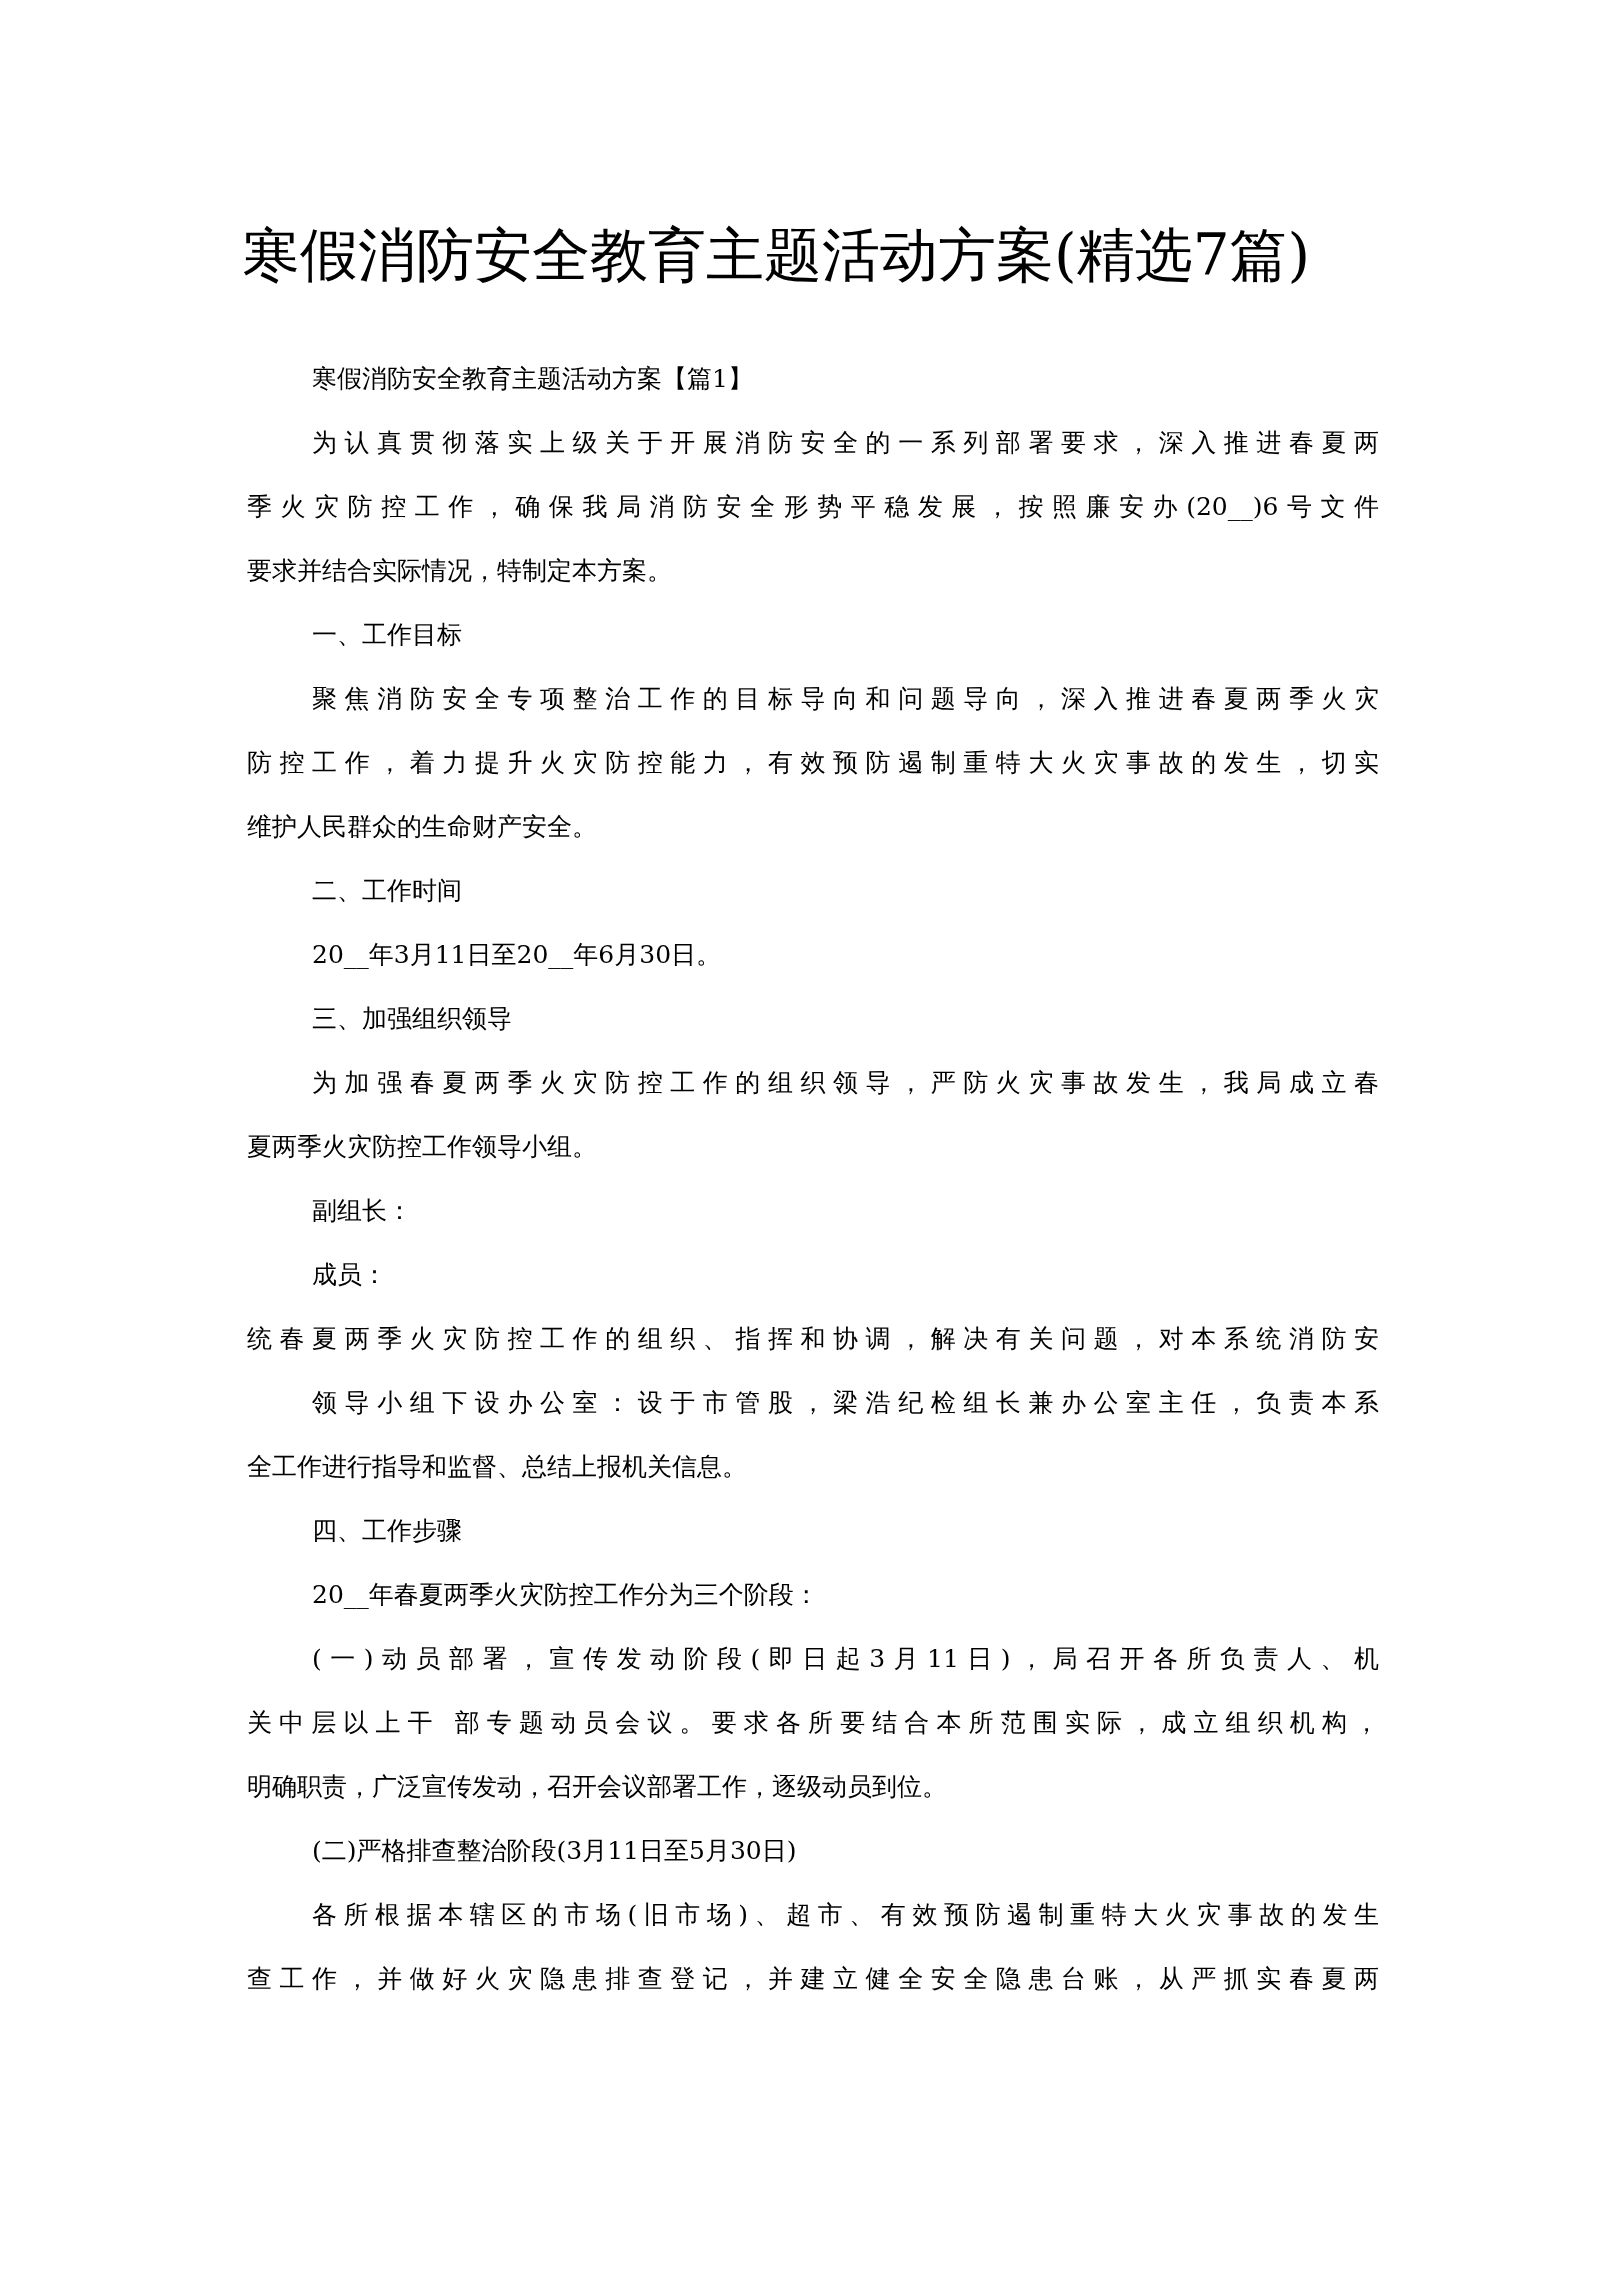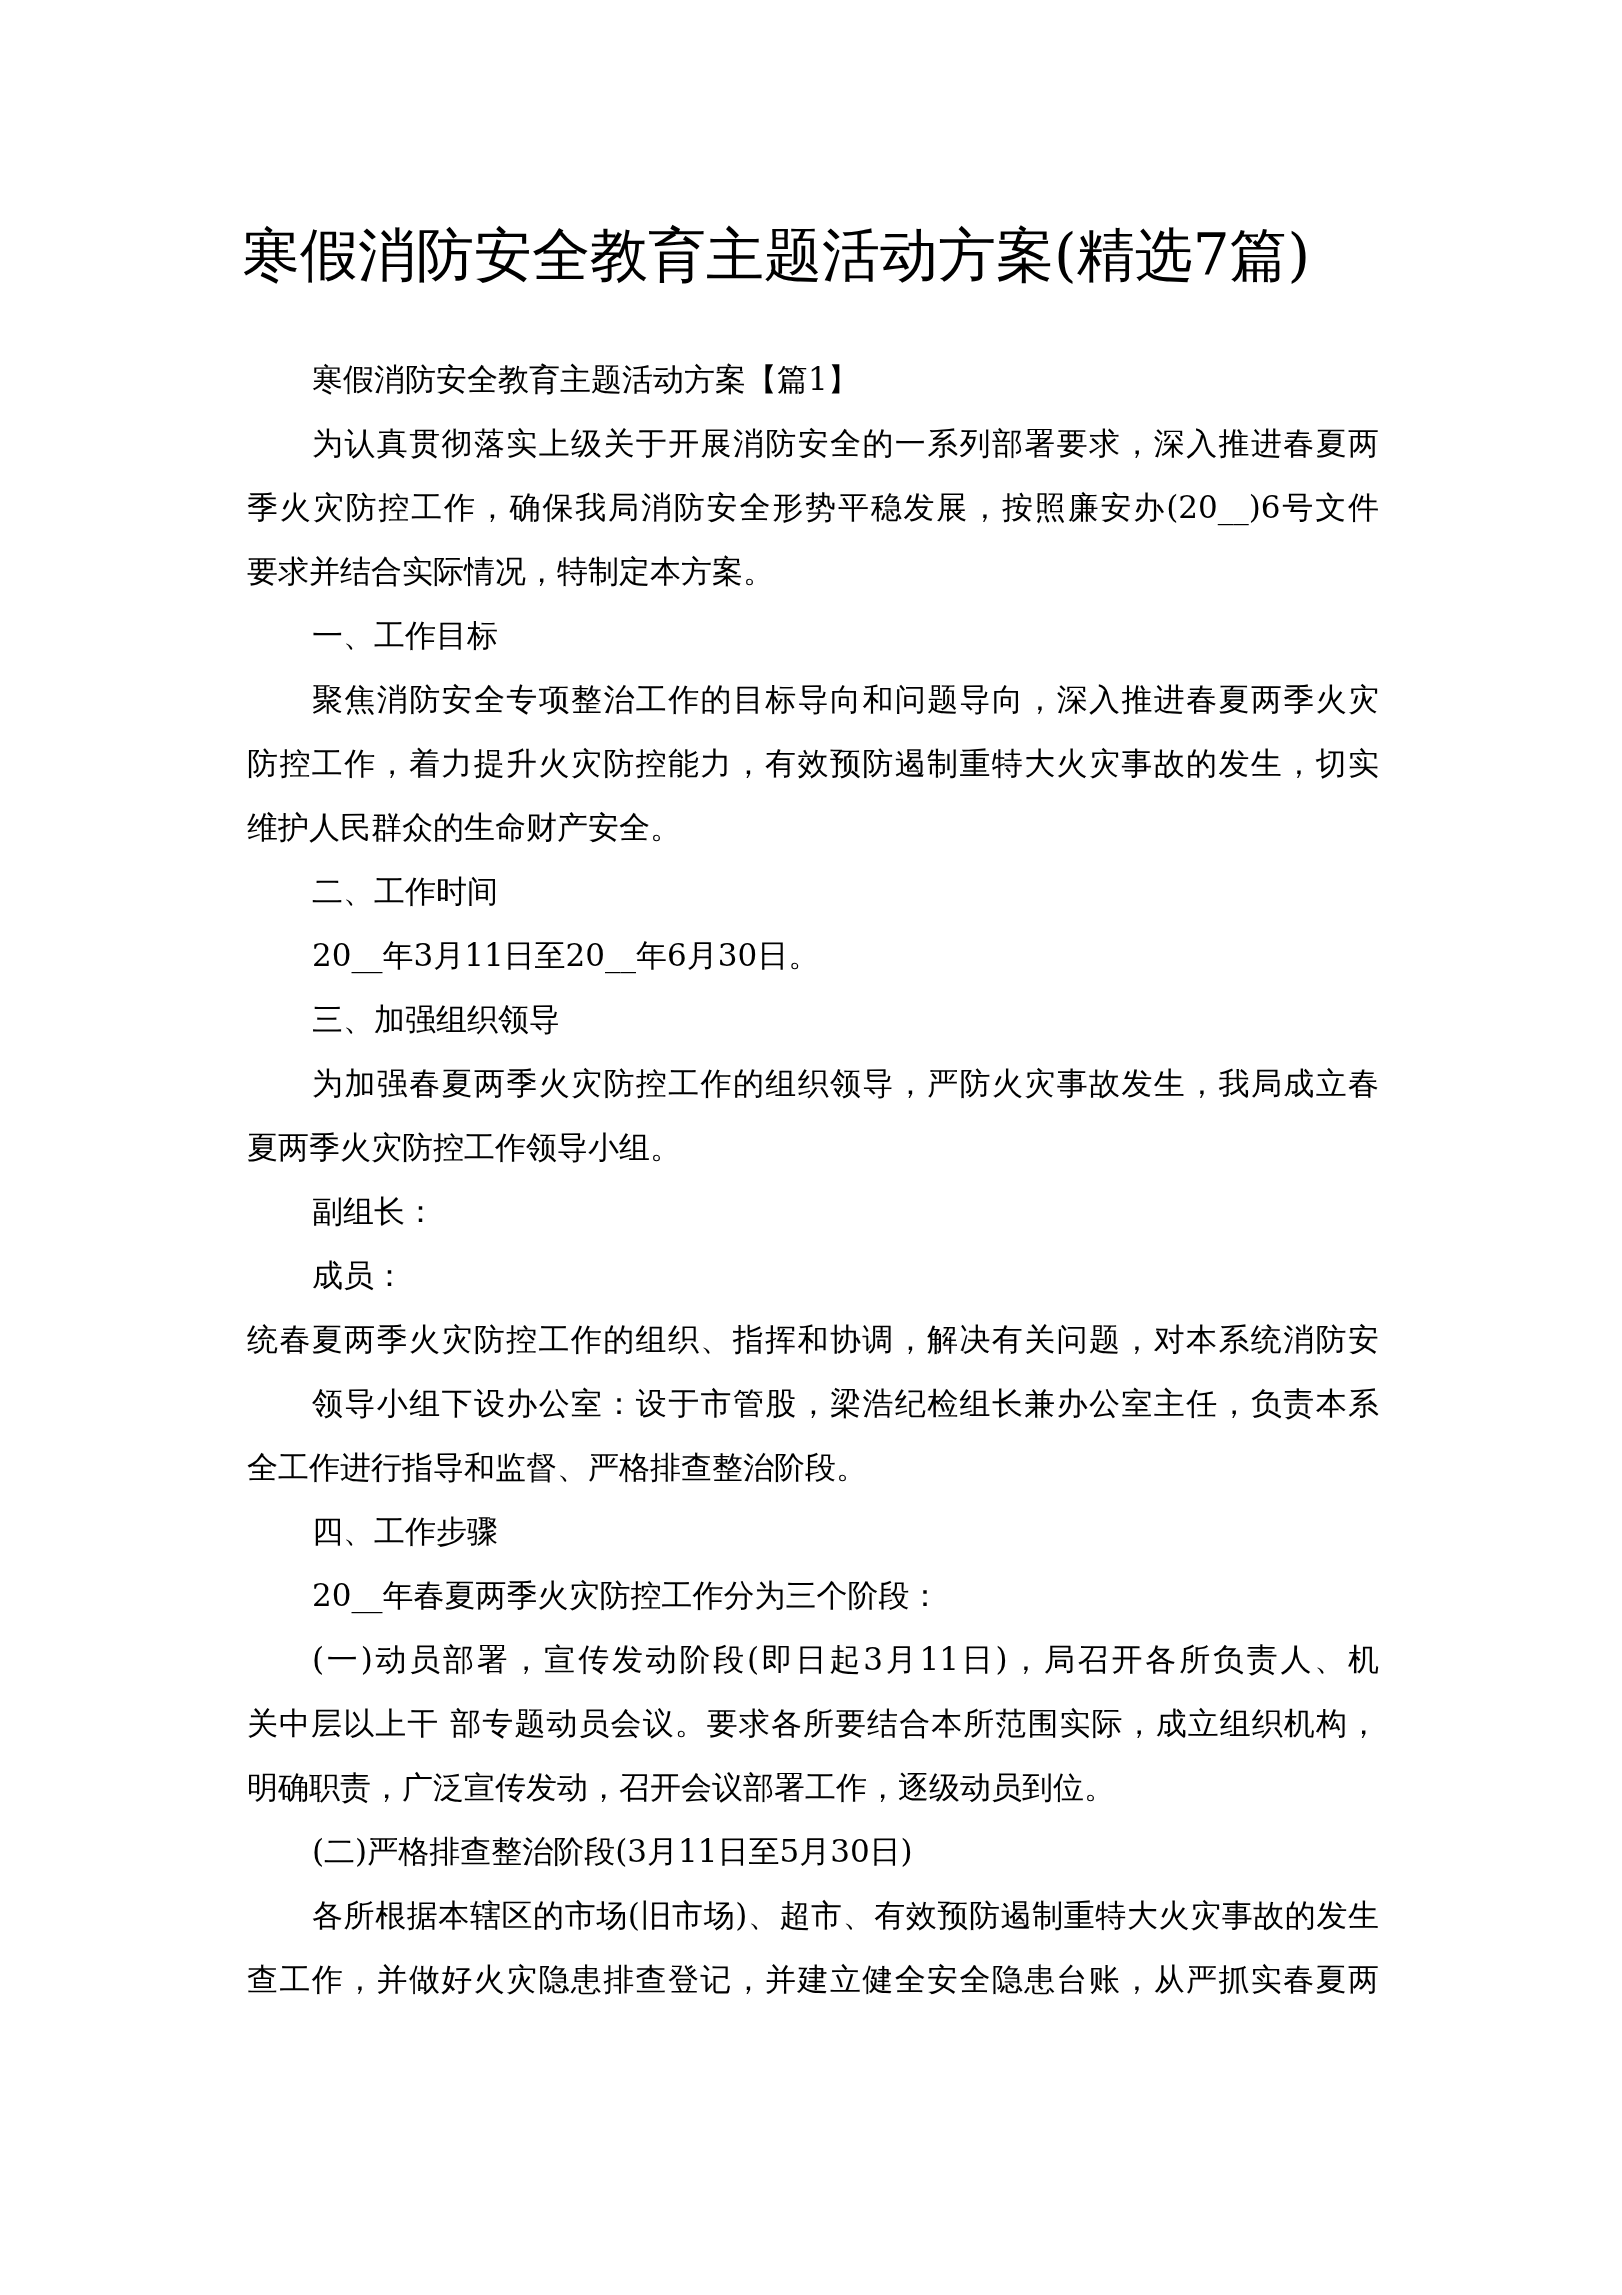--- a/index.html
+++ b/index.html
@@ -12,21 +12,21 @@
   .title {
     position: absolute; left: 242px; top: 213px; width: 1139px;
     font-size: 58px; line-height: 85px; white-space: nowrap;
     font-family: "DejaVu Serif", "Liberation Serif", serif;
     letter-spacing: 0px;
   }
   .body {
     position: absolute; left: 247px; top: 347px; width: 1132px;
   }
   .line {
-    height: 64px; line-height: 64px; font-size: 31px; white-space: nowrap;
+    height: 64px; line-height: 64px; font-size: 25px; white-space: nowrap;
     letter-spacing: 0px;
   }
   .indent { padding-left: 65px; }
   .just { text-align: justify; text-align-last: justify; }
 </style>
 </head>
 <body>
 
 <div class="page">
   <div class="title">寒假消防安全教育主题活动方案(精选7篇)</div>
@@ -41,21 +41,21 @@
       <div class="line">维护人民群众的生命财产安全。</div>
       <div class="line indent">二、工作时间</div>
       <div class="line indent">20__年3月11日至20__年6月30日。</div>
       <div class="line indent">三、加强组织领导</div>
       <div class="line indent just">为加强春夏两季火灾防控工作的组织领导，严防火灾事故发生，我局成立春</div>
       <div class="line">夏两季火灾防控工作领导小组。</div>
       <div class="line indent">副组长：</div>
       <div class="line indent">成员：</div>
       <div class="line just">统春夏两季火灾防控工作的组织、指挥和协调，解决有关问题，对本系统消防安</div>
       <div class="line indent just">领导小组下设办公室：设于市管股，梁浩纪检组长兼办公室主任，负责本系</div>
-      <div class="line">全工作进行指导和监督、严格排查整治阶段。</div>
+      <div class="line">全工作进行指导和监督、总结上报机关信息。</div>
       <div class="line indent">四、工作步骤</div>
       <div class="line indent">20__年春夏两季火灾防控工作分为三个阶段：</div>
       <div class="line indent just">(一)动员部署，宣传发动阶段(即日起3月11日)，局召开各所负责人、机</div>
       <div class="line just">关中层以上干 部专题动员会议。要求各所要结合本所范围实际，成立组织机构，</div>
       <div class="line">明确职责，广泛宣传发动，召开会议部署工作，逐级动员到位。</div>
       <div class="line indent">(二)严格排查整治阶段(3月11日至5月30日)</div>
       <div class="line indent just">各所根据本辖区的市场(旧市场)、超市、有效预防遏制重特大火灾事故的发生</div>
       <div class="line just">查工作，并做好火灾隐患排查登记，并建立健全安全隐患台账，从严抓实春夏两</div>
     </div>
 </div>

